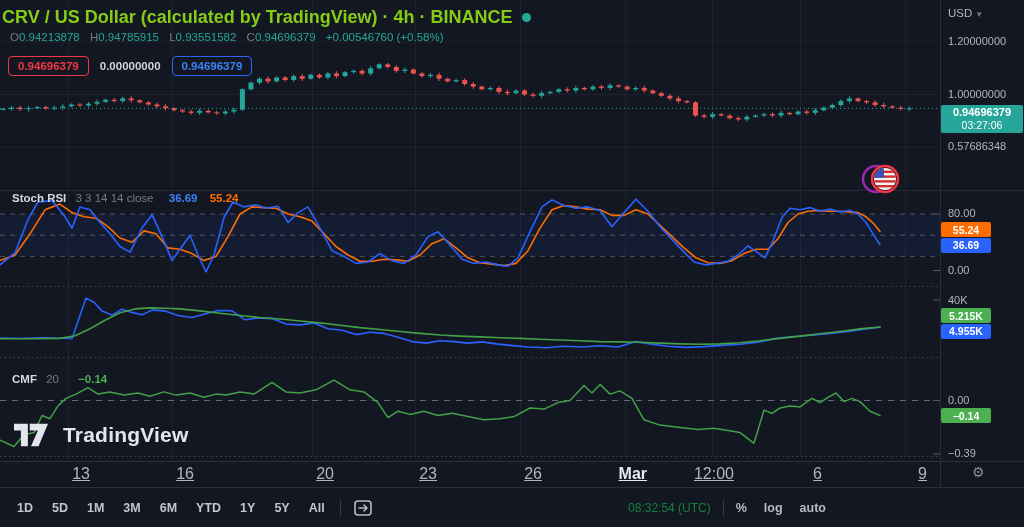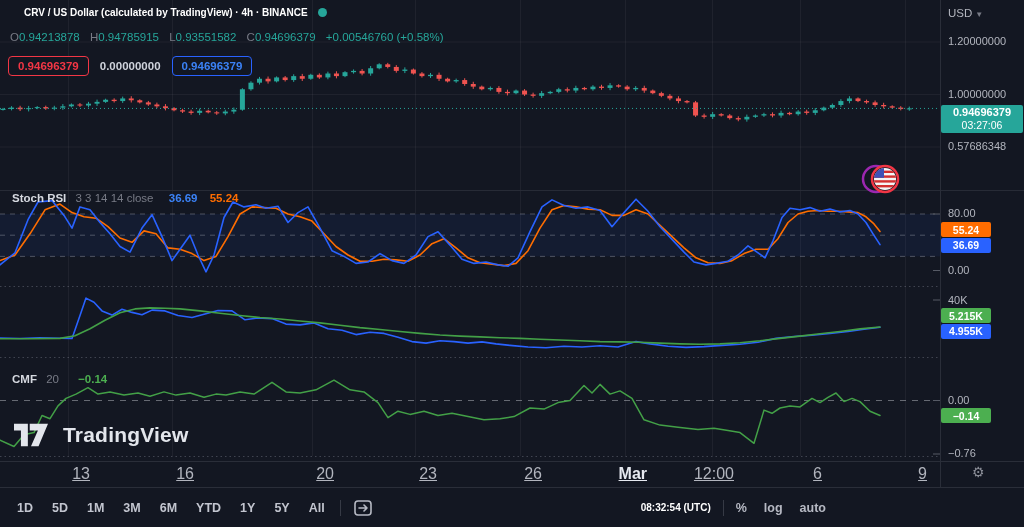--- a/index.html
+++ b/index.html
@@ -5,21 +5,21 @@
   html,body{margin:0;padding:0;background:#0b0e15;}
   #app{
     position:relative;width:1024px;height:527px;overflow:hidden;
     background:var(--bg);
     font-family:"Liberation Sans","DejaVu Sans",sans-serif;
     -webkit-font-smoothing:antialiased;
   }
   #chart-svg{position:absolute;left:0;top:0;}
   .abs{position:absolute;}
   
-  .sym-title{top:7px;left:24px;font-size:10px;font-weight:bold;color:#ffffff;display:flex;align-items:center;}
+  .sym-title{top:7px;left:2px;font-size:18px;font-weight:bold;color:#84cc16;display:flex;align-items:center;}
   .live-dot{width:9px;height:9px;border-radius:50%;background:var(--up);margin-left:10px;display:inline-block;}
   .ohlc-row{top:31px;left:10px;font-size:11.5px;color:var(--up);white-space:nowrap;}
   .ohlc-row .lbl{color:var(--muted);margin-left:7px;}
   .ohlc-row .lbl:first-child{margin-left:0;}
   .badge-row{top:56px;left:8px;display:flex;align-items:center;font-size:11.5px;font-weight:bold;}
   .px-badge{border:1px solid;border-radius:4px;padding:3px 9px;background:rgba(19,23,34,0.85);}
   .px-badge.red{border-color:var(--red);color:var(--red);}
   .px-badge.blue{border-color:var(--blue);color:#3b82f6;}
   .px-spread{color:#cfd3dc;margin:0 11px;}
   .pane-legend{font-size:11.5px;white-space:nowrap;}
@@ -41,21 +41,21 @@
   .gear{left:972px;top:464px;font-size:14px;color:#8b8e98;cursor:pointer;}
   
   .time-label{top:465px;width:44px;text-align:right;font-size:16px;color:var(--axis-text);text-decoration:underline;}
   .time-label.bright{color:#e6e9f0;font-weight:bold;}
   
   .toolbar{top:488px;left:0;width:840px;height:39px;display:flex;align-items:center;padding:0 14px;box-sizing:border-box;}
   .ranges{display:flex;align-items:center;gap:13px;}
   .range-btn{font-size:12.5px;font-weight:bold;color:#c2c5cf;cursor:pointer;padding:2px 3px;border-radius:3px;}
   .tb-sep{width:1px;height:16px;background:#363a45;margin:0 12px;}
   .spacer{flex:1;}
-  .clock{font-size:10px;font-weight:bold;color:#ffffff;cursor:pointer;}
+  .clock{font-size:12px;font-weight:normal;color:#15803d;cursor:pointer;}
   .scale-opts{display:flex;align-items:center;gap:17px;}
   .scale-btn{font-size:12.5px;font-weight:bold;color:#b6b9c3;cursor:pointer;}
   
   .tv-logo{left:14px;top:423px;display:flex;align-items:center;gap:15px;}
   .tv-logo .txt{font-size:21px;font-weight:bold;color:#e3e6ec;letter-spacing:0.2px;}
 </style>
 </head>
 <body>
 
 <div id="app">
@@ -383,21 +383,21 @@
   <div class="abs axis-badge" style="top:222px;background:#ff6d00;">55.24</div>
   <div class="abs axis-badge" style="top:237.5px;background:#2962ff;">36.69</div>
   <span class="abs axis-label" style="top:264px;">0.00</span>
 
   <span class="abs axis-label" style="top:294px;">40K</span>
   <div class="abs axis-badge" style="top:308px;background:#4caf50;">5.215K</div>
   <div class="abs axis-badge" style="top:323.5px;background:#2962ff;">4.955K</div>
 
   <span class="abs axis-label" style="top:394px;">0.00</span>
   <div class="abs axis-badge" style="top:408px;background:#4caf50;">−0.14</div>
-  <span class="abs axis-label" style="top:447px;">−0.76</span>
+  <span class="abs axis-label" style="top:447px;">−0.39</span>
 
   <span class="abs gear">⚙</span>
 
   <span class="abs time-label" style="left:46px;">13</span>
   <span class="abs time-label" style="left:150px;">16</span>
   <span class="abs time-label" style="left:290px;">20</span>
   <span class="abs time-label" style="left:393px;">23</span>
   <span class="abs time-label" style="left:498px;">26</span>
   <span class="abs time-label bright" style="left:603px;">Mar</span>
   <span class="abs time-label" style="left:690px;">12:00</span>

